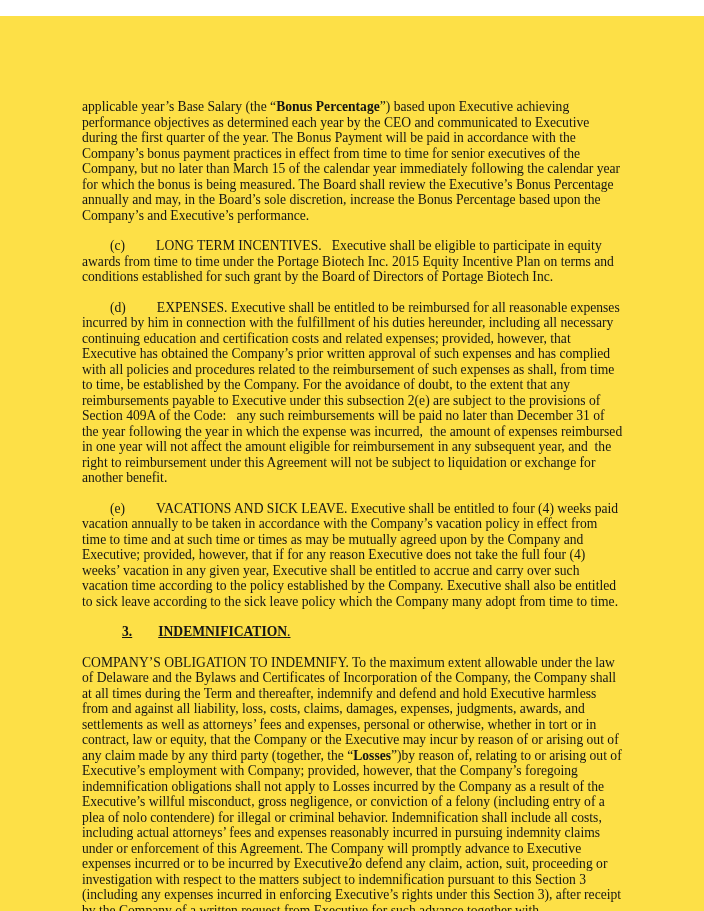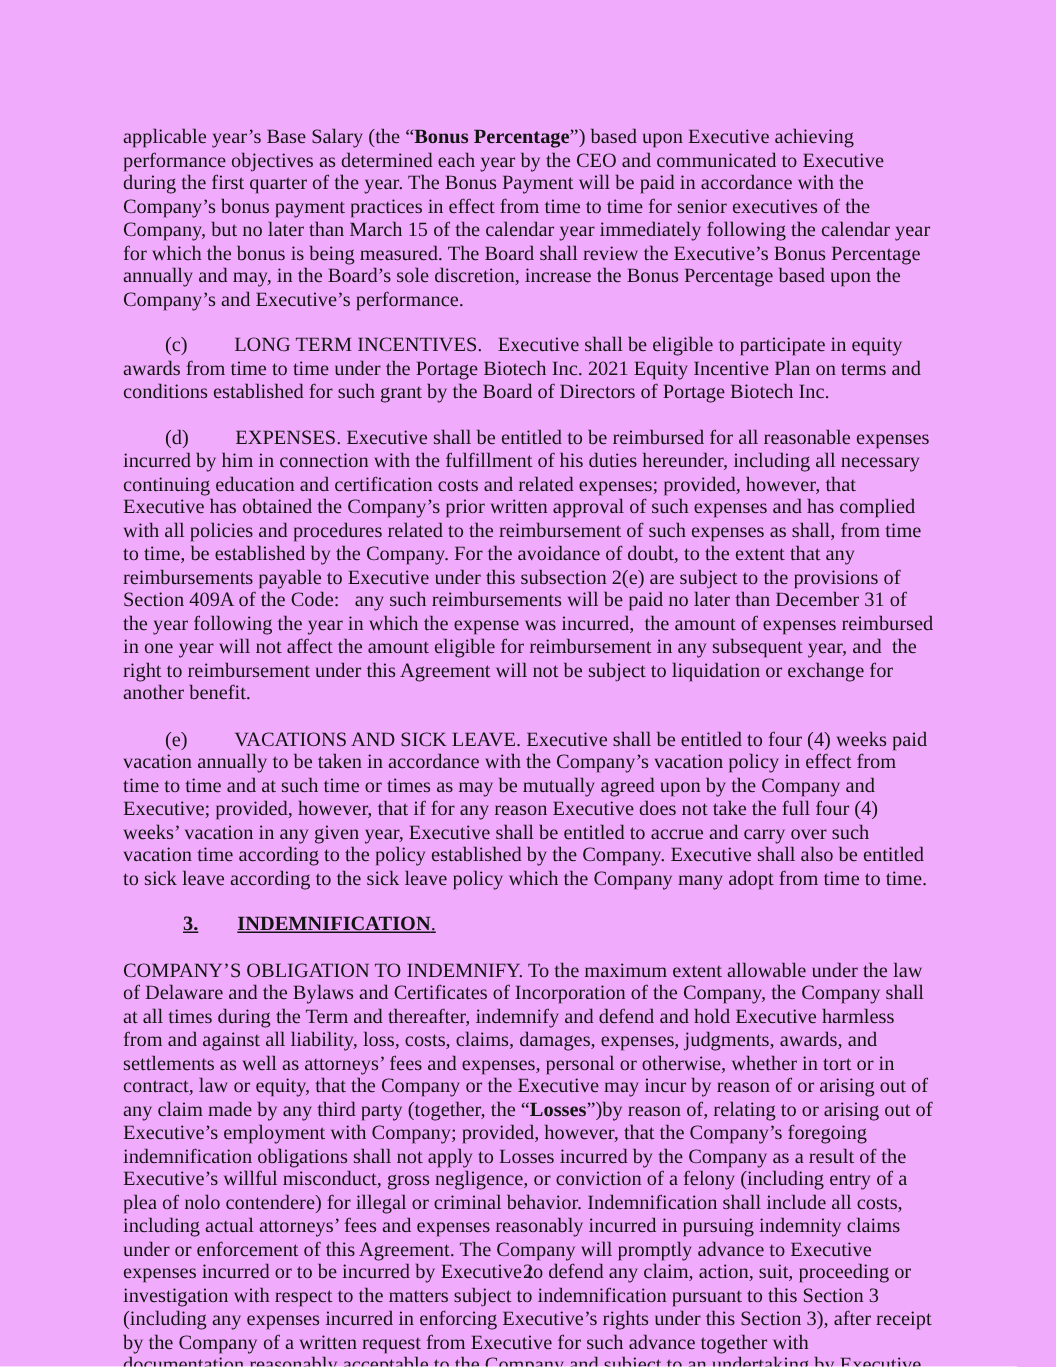--- a/index.html
+++ b/index.html
@@ -11,21 +11,22 @@
     width: 704px;
     height: 911px;
     position: relative;
     font-family: "Liberation Serif", serif;
     color: #141414;
     overflow: hidden;
   }
   .sheet {
     position: absolute;
     inset: 0;
-    background: #f0abfc;
+    background: #fde047;
+    margin-top: 16px;
   }
   .content {
     position: absolute;
     left: 82px;
     top: 83px;
     width: 541px;
     font-size: 13.6px;
     line-height: 15.5px;
     text-align: left;
   }
@@ -60,21 +61,21 @@
   }
 </style>
 </head>
 <body>
 
 <div class="sheet">
   <div class="content">
 
     <p class="para"><span>applicable year’s Base Salary (the “</span><span class="b">Bonus Percentage</span><span>”) based upon Executive achieving performance objectives as determined each year by the CEO and communicated to Executive during the first quarter of the year. The Bonus Payment will be paid in accordance with the Company’s bonus payment practices in effect from time to time for senior executives of the Company, but no later than March 15 of the calendar year immediately following the calendar year for which the bonus is being measured. The Board shall review the Executive’s Bonus Percentage annually and may, in the Board’s sole discretion, increase the Bonus Percentage based upon the Company’s and Executive’s performance.</span></p>
 
-    <p class="para sub"><span class="lbl">(c)</span><span>LONG TERM INCENTIVES.   Executive shall be eligible to participate in equity awards from time to time under the Portage Biotech Inc. 2021 Equity Incentive Plan on terms and conditions established for such grant by the Board of Directors of Portage Biotech Inc.</span></p>
+    <p class="para sub"><span class="lbl">(c)</span><span>LONG TERM INCENTIVES.   Executive shall be eligible to participate in equity awards from time to time under the Portage Biotech Inc. 2015 Equity Incentive Plan on terms and conditions established for such grant by the Board of Directors of Portage Biotech Inc.</span></p>
 
     <p class="para sub"><span class="lbl">(d)</span><span>EXPENSES. Executive shall be entitled to be reimbursed for all reasonable expenses incurred by him in connection with the fulfillment of his duties hereunder, including all necessary continuing education and certification costs and related expenses; provided, however, that Executive has obtained the Company’s prior written approval of such expenses and has complied with all policies and procedures related to the reimbursement of such expenses as shall, from time to time, be established by the Company. For the avoidance of doubt, to the extent that any reimbursements payable to Executive under this subsection 2(e) are subject to the provisions of Section 409A of the Code:   any such reimbursements will be paid no later than December 31 of the year following the year in which the expense was incurred,  the amount of expenses reimbursed in one year will not affect the amount eligible for reimbursement in any subsequent year, and  the right to reimbursement under this Agreement will not be subject to liquidation or exchange for another benefit.</span></p>
 
     <p class="para sub"><span class="lbl">(e)</span><span>VACATIONS AND SICK LEAVE. Executive shall be entitled to four (4) weeks paid vacation annually to be taken in accordance with the Company’s vacation policy in effect from time to time and at such time or times as may be mutually agreed upon by the Company and Executive; provided, however, that if for any reason Executive does not take the full four (4) weeks’ vacation in any given year, Executive shall be entitled to accrue and carry over such vacation time according to the policy established by the Company. Executive shall also be entitled to sick leave according to the sick leave policy which the Company many adopt from time to time.</span></p>
 
     <p class="para heading"><span class="b num">3.</span><span class="b">INDEMNIFICATION</span><span>.</span></p>
 
     <p class="para"><span>COMPANY’S OBLIGATION TO INDEMNIFY. To the maximum extent allowable under the law of Delaware and the Bylaws and Certificates of Incorporation of the Company, the Company shall at all times during the Term and thereafter, indemnify and defend and hold Executive harmless from and against all liability, loss, costs, claims, damages, expenses, judgments, awards, and settlements as well as attorneys’ fees and expenses, personal or otherwise, whether in tort or in contract, law or equity, that the Company or the Executive may incur by reason of or arising out of any claim made by any third party (together, the “</span><span class="b">Losses</span><span>”)by reason of, relating to or arising out of Executive’s employment with Company; provided, however, that the Company’s foregoing indemnification obligations shall not apply to Losses incurred by the Company as a result of the Executive’s willful misconduct, gross negligence, or conviction of a felony (including entry of a plea of nolo contendere) for illegal or criminal behavior. Indemnification shall include all costs, including actual attorneys’ fees and expenses reasonably incurred in pursuing indemnity claims under or enforcement of this Agreement. The Company will promptly advance to Executive expenses incurred or to be incurred by Executive to defend any claim, action, suit, proceeding or investigation with respect to the matters subject to indemnification pursuant to this Section 3 (including any expenses incurred in enforcing Executive’s rights under this Section 3), after receipt by the Company of a written request from Executive for such advance together with documentation reasonably acceptable to the Company and subject to an undertaking by Executive to pay back any</span></p>
 
   </div>

